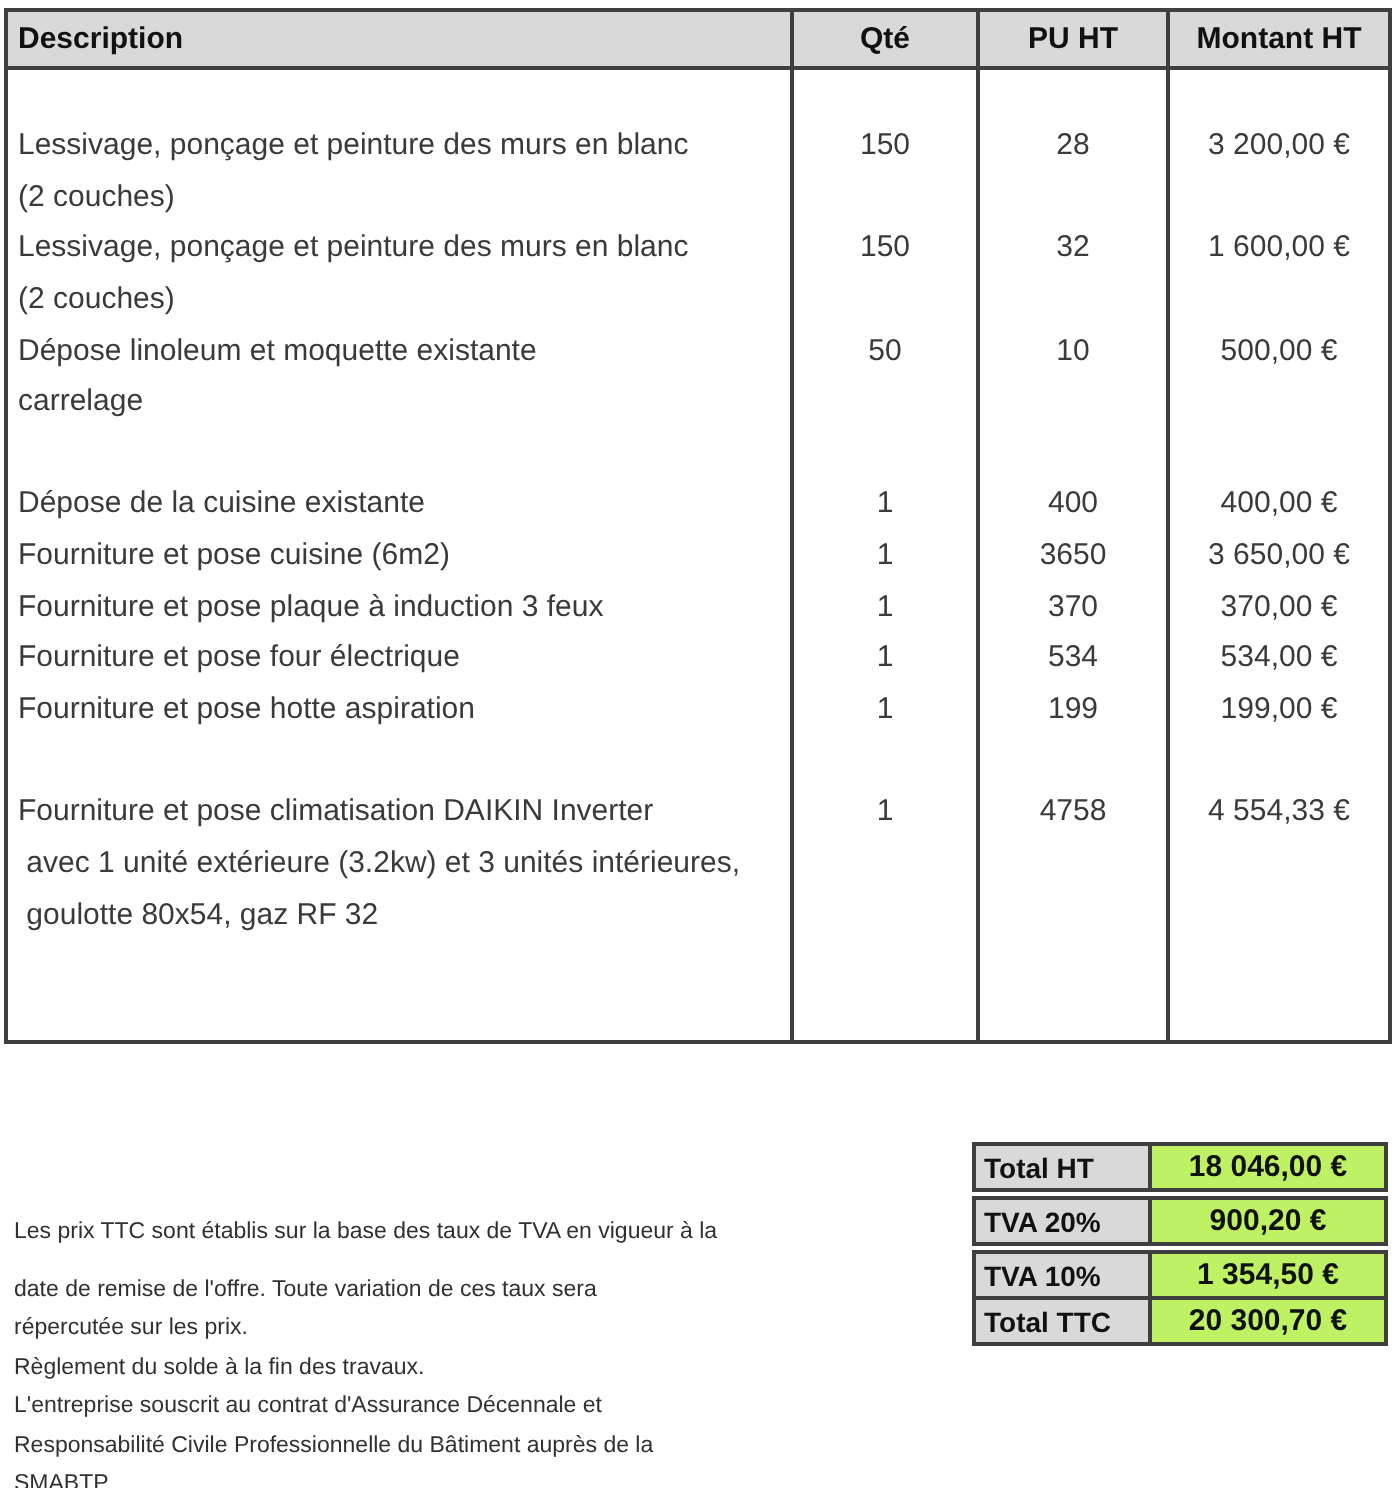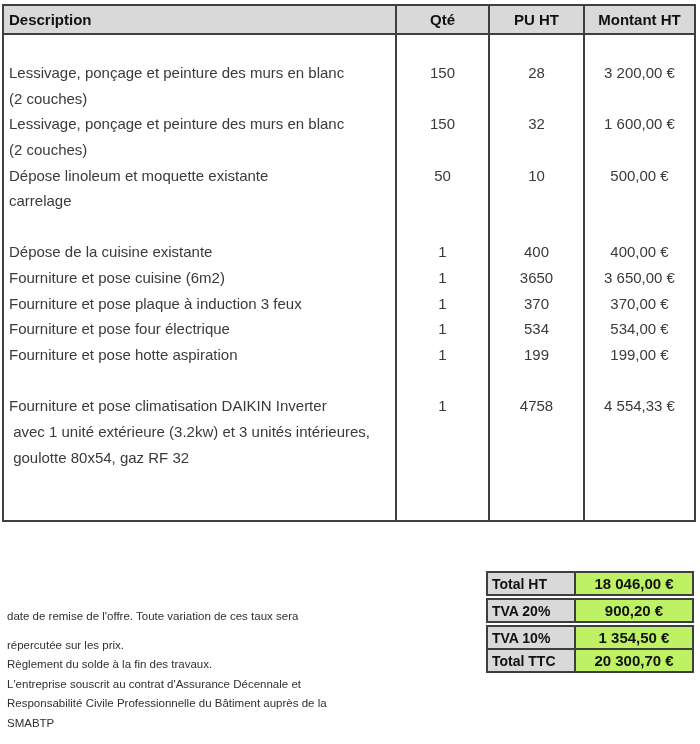--- a/index.html
+++ b/index.html
@@ -266,20 +266,21 @@
       <div class="tot-value">1 354,50 €</div>
     </div>
 
     <div class="tot-row">
       <div class="tot-label">Total TTC</div>
       <div class="tot-value">20 300,70 €</div>
     </div>
   </div>
 
   <div class="notes">
+    <div class="note-line">Les prix TTC sont établis sur la base des taux de TVA en vigueur à la</div>
 
     <div class="note-line">date de remise de l'offre. Toute variation de ces taux sera</div>
 
     <div class="note-line">répercutée sur les prix.</div>
 
     <div class="note-line">Règlement du solde à la fin des travaux.</div>
 
     <div class="note-line">L'entreprise souscrit au contrat d'Assurance Décennale et</div>
 
     <div class="note-line">Responsabilité Civile Professionnelle du Bâtiment auprès de la</div>

